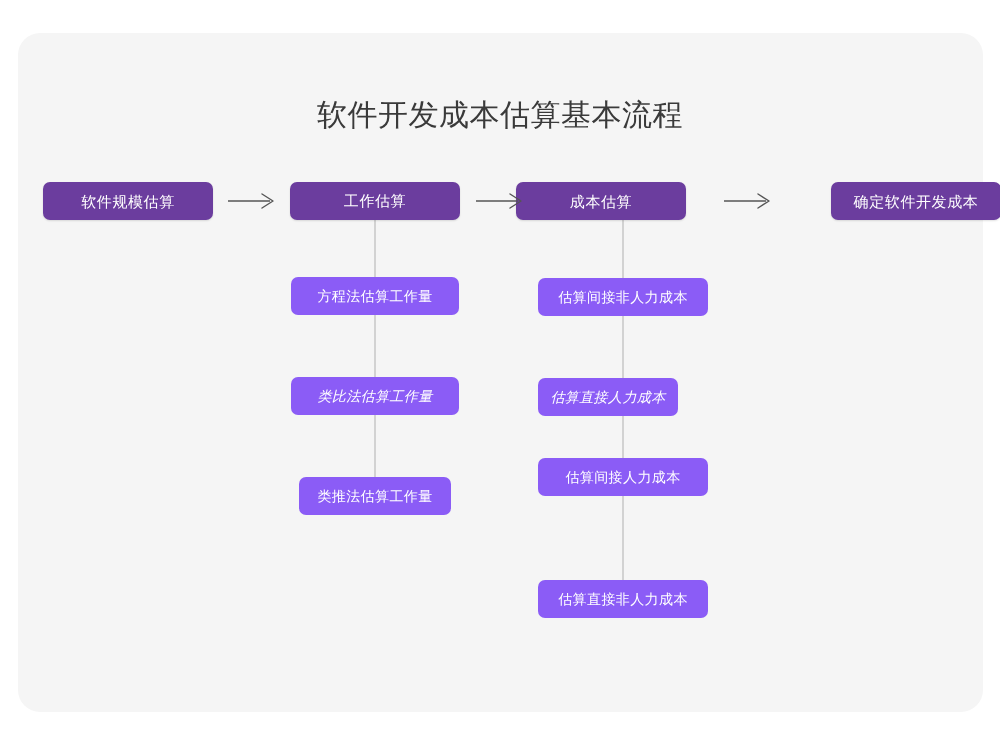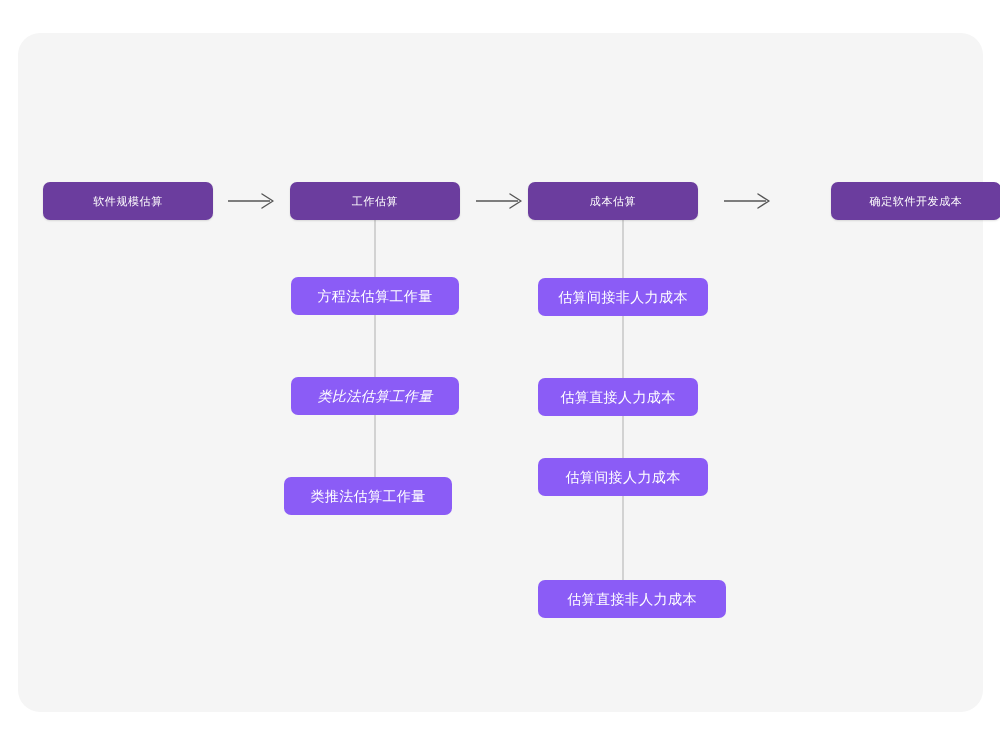--- a/index.html
+++ b/index.html
@@ -45,21 +45,21 @@
     white-space: nowrap;
   }
 
   
   .node {
     position: absolute;
     display: flex;
     align-items: center;
     justify-content: center;
     border-radius: 7px;
-    font-size: 11px;
+    font-size: 15px;
     line-height: 1;
     color: #ffffff;
     white-space: nowrap;
     letter-spacing: 0.6px;
   }
 
   .node.primary {
     background: #6b3d9e;
     box-shadow: 0 1px 2px rgba(0,0,0,0.12);
   }
@@ -88,27 +88,28 @@
     background: #d2d2d2;
   }
 </style>
 </head>
 <body>
 
 <div id="canvas">
 
   <div class="card"></div>
 
+  <div class="title">软件开发成本估算基本流程</div>
 
   <div id="layer">
       <div class="vline" style="left: 374px; top: 220px; height: 277px;"></div>
       <div class="vline" style="left: 622px; top: 220px; height: 377px;"></div>
       <div class="node primary" style="left: 43px; top: 182px; width: 170px; height: 38px;">软件规模估算</div>
       <div class="node primary" style="left: 290px; top: 182px; width: 170px; height: 38px; font-family: Liberation Serif, serif;">工作估算</div>
-      <div class="node primary" style="left: 528px; top: 182px; width: 170px; height: 38px;">成本估算</div>
+      <div class="node primary" style="left: 516px; top: 182px; width: 170px; height: 38px;">成本估算</div>
       <div class="node primary" style="left: 786px; top: 182px; width: 170px; height: 38px; margin-left: 45px;">确定软件开发成本</div>
       <div class="arrow" style="left: 224px; top: 189px;">
         <svg width="52" height="20" viewBox="0 0 52 20" aria-hidden="true">
           <line x1="2" y1="10" x2="44" y2="10" stroke="#555555" stroke-width="1.4"></line>
           <polyline points="36,3 47,10 36,17" fill="none" stroke="#555555" stroke-width="1.4" stroke-linecap="round" stroke-linejoin="round"></polyline>
         </svg>
       </div>
       <div class="arrow" style="left: 472px; top: 189px;">
         <svg width="52" height="20" viewBox="0 0 52 20" aria-hidden="true">
           <line x1="2" y1="10" x2="44" y2="10" stroke="#555555" stroke-width="1.4"></line>
@@ -116,20 +117,20 @@
         </svg>
       </div>
       <div class="arrow" style="left: 720px; top: 189px;">
         <svg width="52" height="20" viewBox="0 0 52 20" aria-hidden="true">
           <line x1="2" y1="10" x2="44" y2="10" stroke="#555555" stroke-width="1.4"></line>
           <polyline points="36,3 47,10 36,17" fill="none" stroke="#555555" stroke-width="1.4" stroke-linecap="round" stroke-linejoin="round"></polyline>
         </svg>
       </div>
       <div class="node secondary" style="left: 291px; top: 277px; width: 168px; height: 38px;">方程法估算工作量</div>
       <div class="node secondary" style="left: 291px; top: 377px; width: 168px; height: 38px; font-style: italic;">类比法估算工作量</div>
-      <div class="node secondary" style="left: 284px; top: 477px; width: 168px; height: 38px;">类推法估算工作量</div>
+      <div class="node secondary" style="left: 299px; top: 477px; width: 152px; height: 38px;">类推法估算工作量</div>
       <div class="node secondary" style="left: 538px; top: 278px; width: 170px; height: 38px;">估算间接非人力成本</div>
-      <div class="node secondary" style="left: 538px; top: 378px; width: 160px; height: 38px;">估算直接人力成本</div>
+      <div class="node secondary" style="left: 538px; top: 378px; width: 140px; height: 38px; font-style: italic;">估算直接人力成本</div>
       <div class="node secondary" style="left: 538px; top: 458px; width: 170px; height: 38px;">估算间接人力成本</div>
-      <div class="node secondary" style="left: 538px; top: 580px; width: 188px; height: 38px; text-align: center;">估算直接非人力成本</div>
+      <div class="node secondary" style="left: 538px; top: 580px; width: 170px; height: 38px; text-align: center;">估算直接非人力成本</div>
     </div>
 
 </div>
 
 </body></html>

